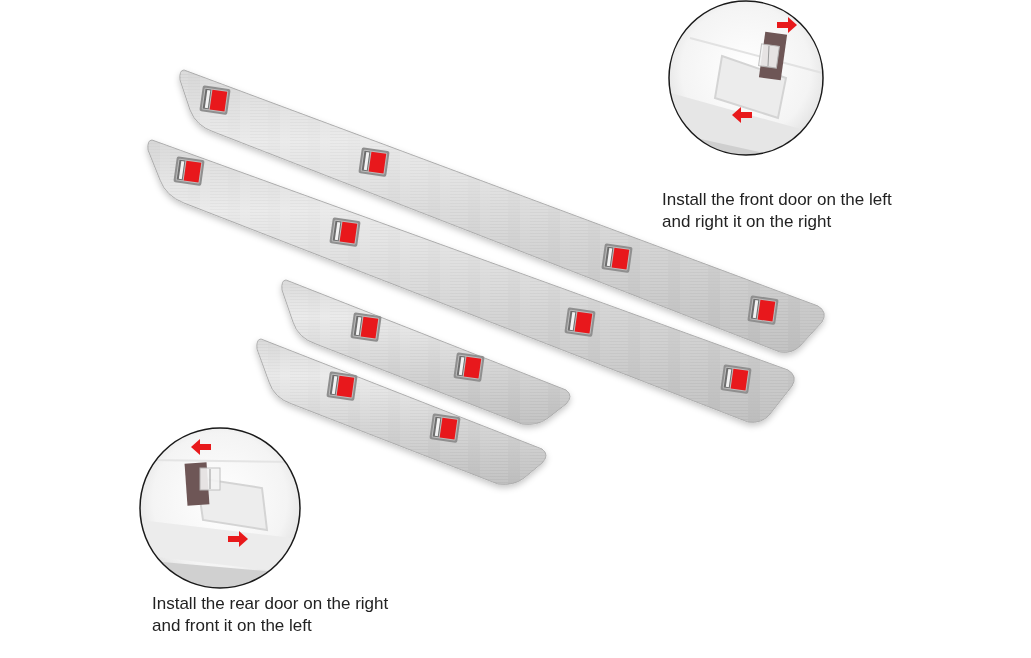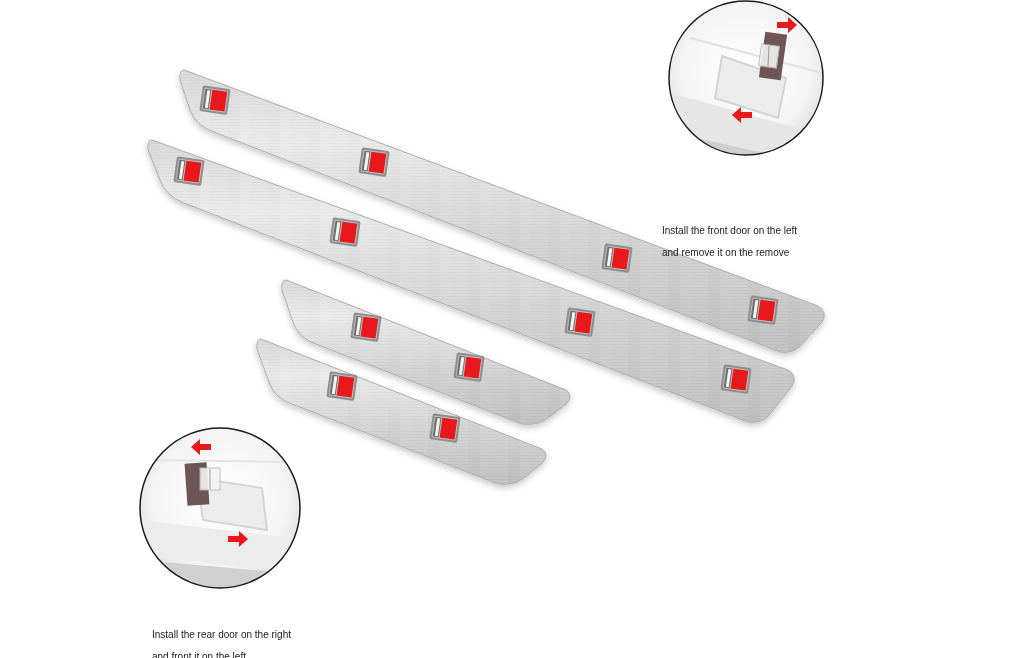--- a/index.html
+++ b/index.html
@@ -1,19 +1,19 @@
 <!DOCTYPE html>
 <html><head>
 <meta charset="utf-8">
 <style>
   html, body { margin: 0; padding: 0; background: #ffffff; }
   body { width: 1031px; height: 658px; position: relative; overflow: hidden;
          font-family: "Liberation Sans", sans-serif; }
   #scene { position: absolute; left: 0; top: 0; width: 1031px; height: 658px; }
-  .caption { position: absolute; font-size: 10px; line-height: 22px; color: #222222; margin-top: 31px; }
+  .caption { position: absolute; font-size: 17px; line-height: 22px; color: #222222; }
   .caption span { display: block; }
   #cap-front { left: 662px; top: 189px; }
   #cap-rear { left: 152px; top: 593px; }
 </style>
 </head>
 <body>
 
 <svg id="scene" viewBox="0 0 1031 658" xmlns="http://www.w3.org/2000/svg">
   <defs>
     <linearGradient id="brushed" x1="0" y1="0" x2="0" y2="1">
@@ -125,19 +125,19 @@
     </g>
     <circle cx="220" cy="508" r="80" fill="none" stroke="#1a1a1a" stroke-width="1.5"></circle>
 
     <path d="M211,444 L200,444 L200,439 L191,447 L200,455 L200,450 L211,450 Z" fill="#e8191b"></path>
     <path d="M228,536 L239,536 L239,531 L248,539 L239,547 L239,542 L228,542 Z" fill="#e8191b"></path>
   </g>
 </svg>
 
 <div class="caption" id="cap-front">
   <span>Install the front door on the left</span>
-  <span>and remove it on the remove</span>
+  <span>and right it on the right</span>
 </div>
 
 <div class="caption" id="cap-rear">
   <span>Install the rear door on the right</span>
   <span>and front it on the left</span>
 </div>
 
 </body></html>

